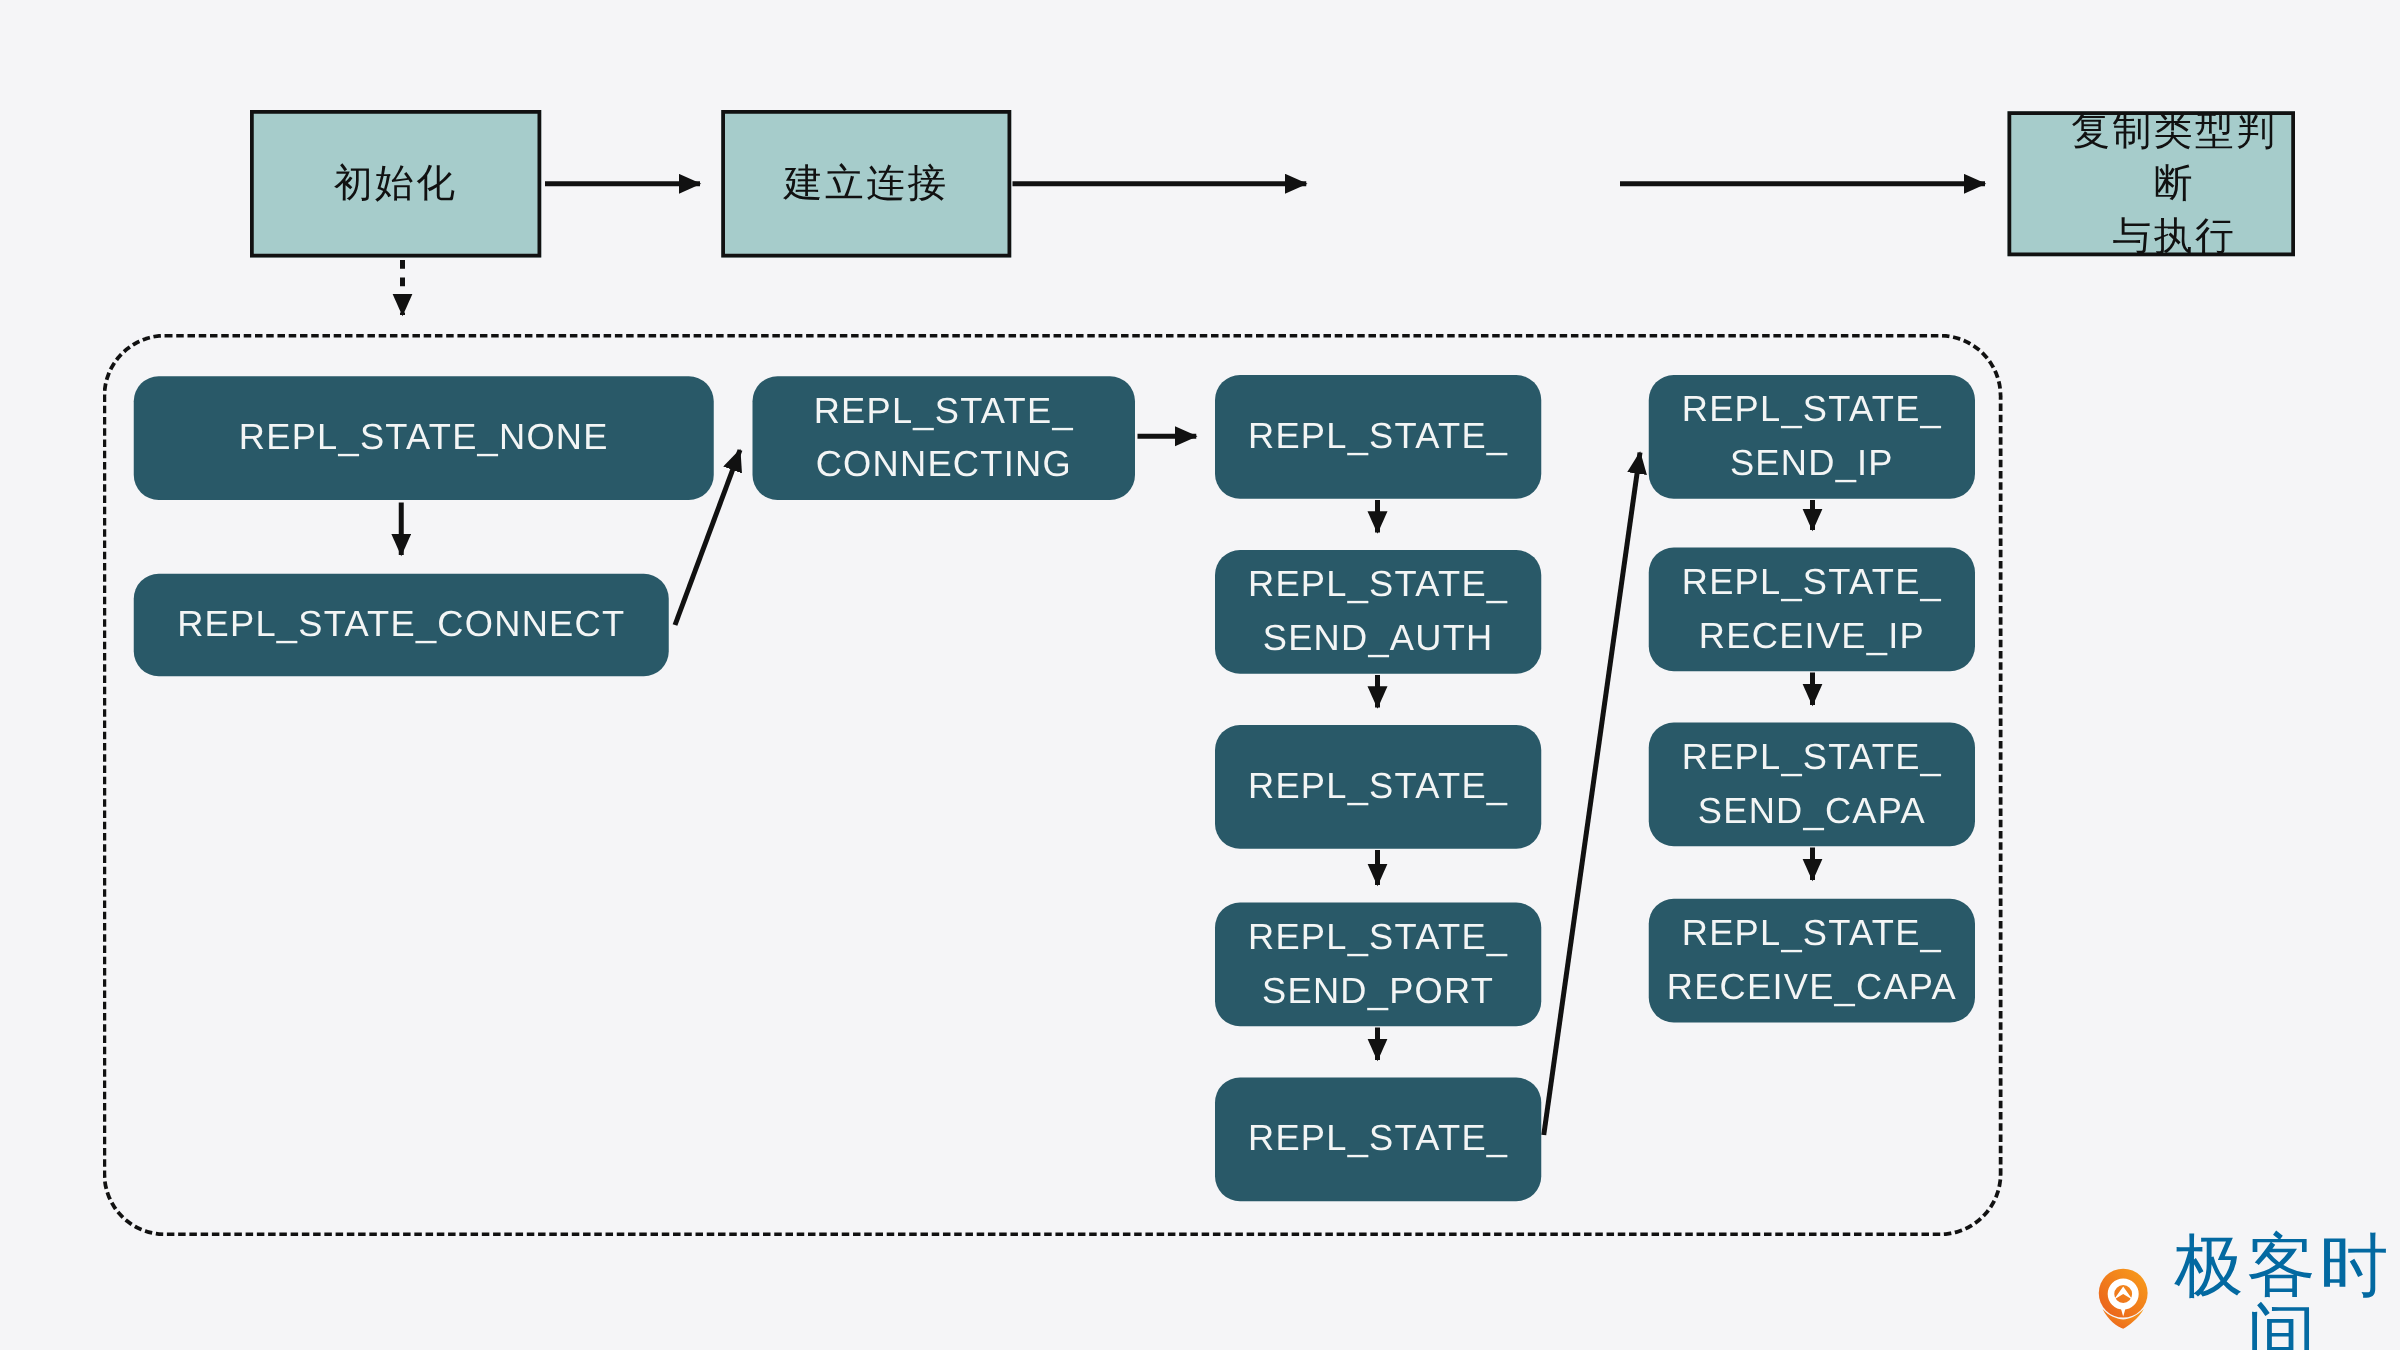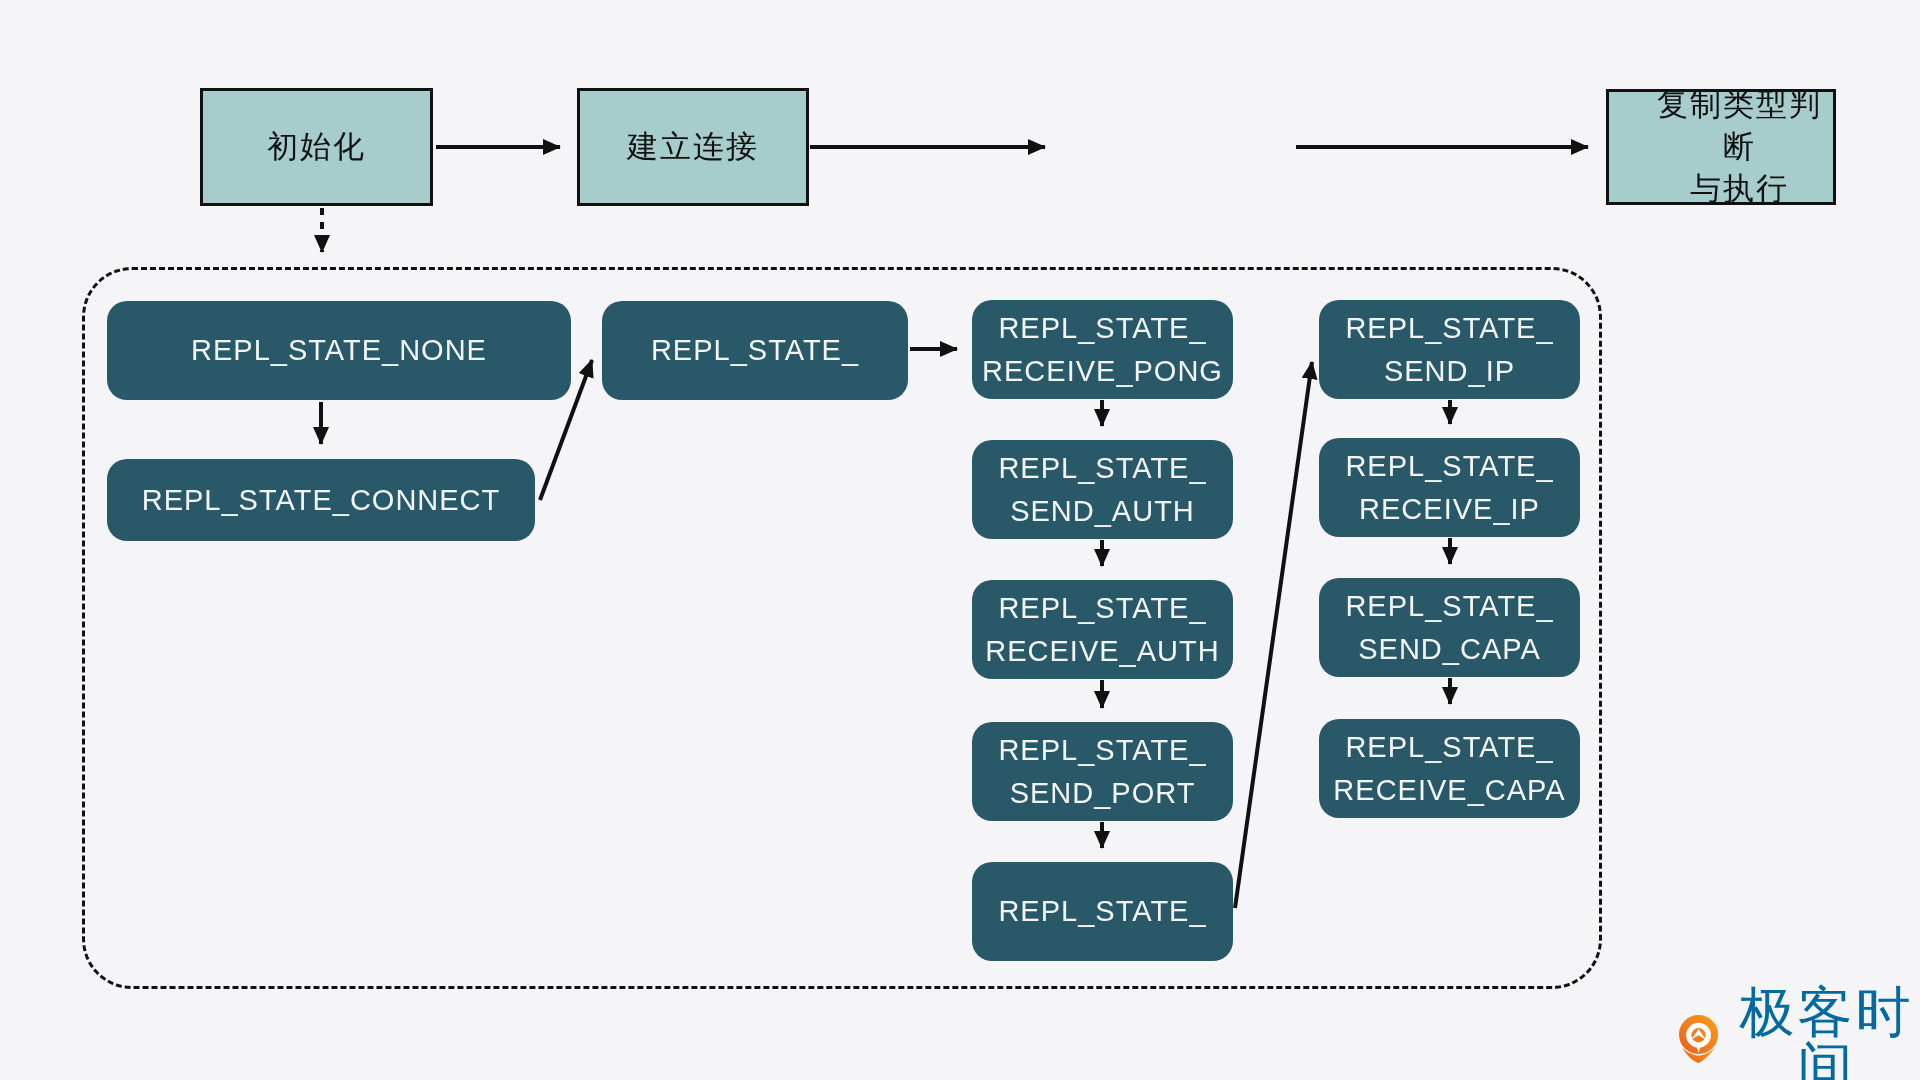--- a/index.html
+++ b/index.html
@@ -110,33 +110,32 @@
 
   <div class="state" style="left:107px;top:301px;width:464px;height:99px;">
     <span>REPL_STATE_NONE</span>
   </div>
   <div class="state" style="left:107px;top:459px;width:428px;height:82px;">
     <span>REPL_STATE_CONNECT</span>
   </div>
 
   <div class="state" style="left:602px;top:301px;width:306px;height:99px;">
     <span>REPL_STATE_</span>
+    <span>CONNECTING</span>
   </div>
 
   <div class="state" style="left:972px;top:300px;width:261px;height:99px;">
     <span>REPL_STATE_</span>
-    <span>RECEIVE_PONG</span>
   </div>
   <div class="state" style="left:972px;top:440px;width:261px;height:99px;">
     <span>REPL_STATE_</span>
     <span>SEND_AUTH</span>
   </div>
   <div class="state" style="left:972px;top:580px;width:261px;height:99px;">
     <span>REPL_STATE_</span>
-    <span>RECEIVE_AUTH</span>
   </div>
   <div class="state" style="left:972px;top:722px;width:261px;height:99px;">
     <span>REPL_STATE_</span>
     <span>SEND_PORT</span>
   </div>
   <div class="state" style="left:972px;top:862px;width:261px;height:99px;">
     <span>REPL_STATE_</span>
   </div>
 
   <div class="state" style="left:1319px;top:300px;width:261px;height:99px;">

